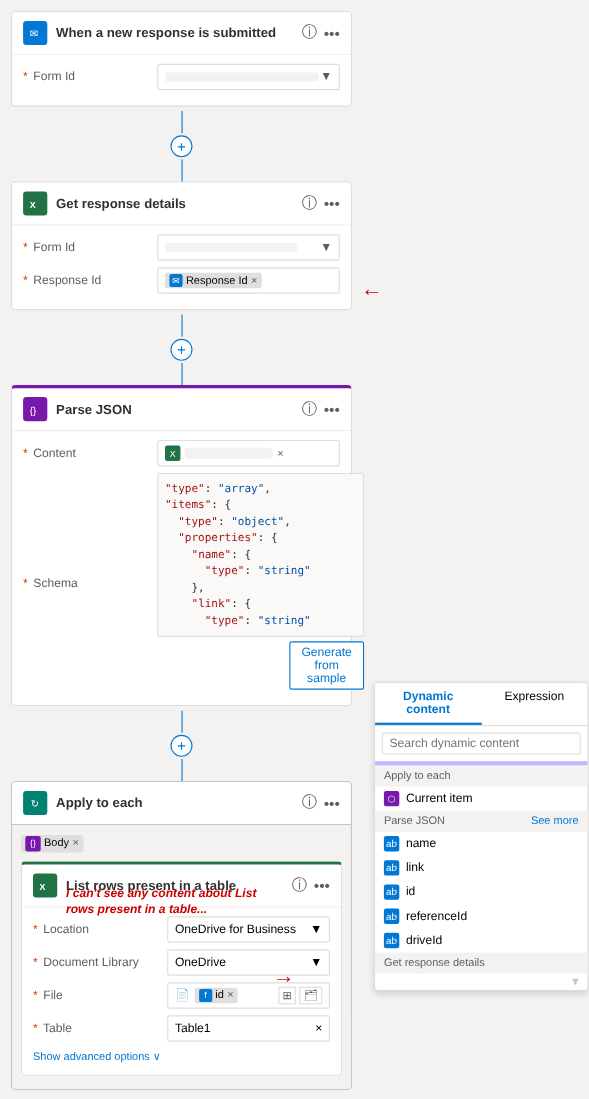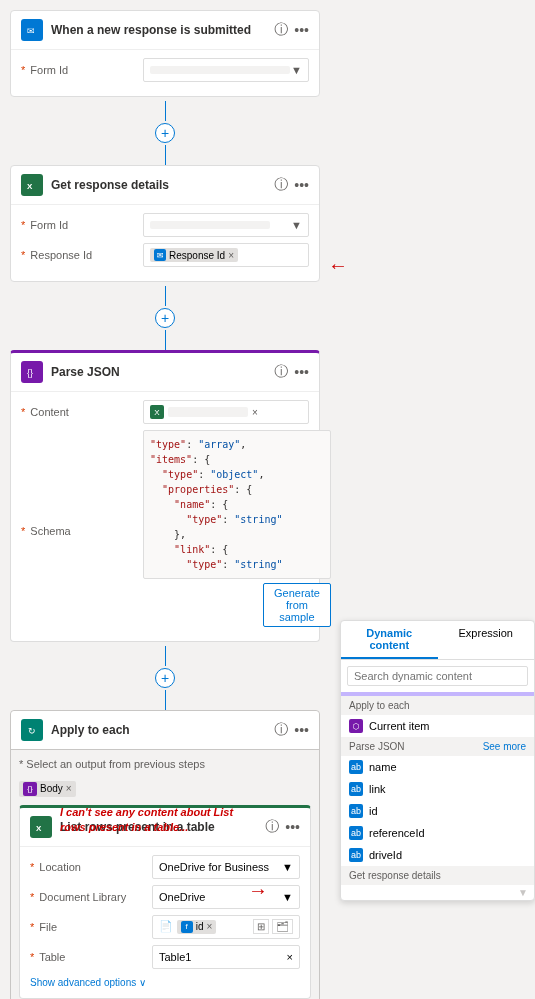--- a/index.html
+++ b/index.html
@@ -408,23 +408,20 @@
               <text x="3" y="11" fill="white" font-size="9">↻</text>
             </svg>
         </div>
         <span class="card-title">Apply to each</span>
         <div class="card-actions">
           <button class="card-action-btn">ⓘ</button>
           <button class="card-action-btn">•••</button>
         </div>
       </div>
       <div class="section-body">
-        <div class="field-row">
-          <span style="font-size:11px; color:#605e5c; display:block; margin-bottom:4px;">* Select an output from previous steps</span>
-        </div>
         <div style="margin-bottom:8px;">
           <div class="field-token" style="display:inline-flex;">
             <div class="token-icon" style="background:#7719aa; color:#fff; width:14px; height:14px; border-radius:2px; font-size:8px; display:flex; align-items:center; justify-content:center;">{}</div>
             <span>Body</span>
             <span class="token-close">×</span>
           </div>
         </div>
 
         <div class="card" style="border-top: 3px solid #217346;">
           <div class="card-header">

